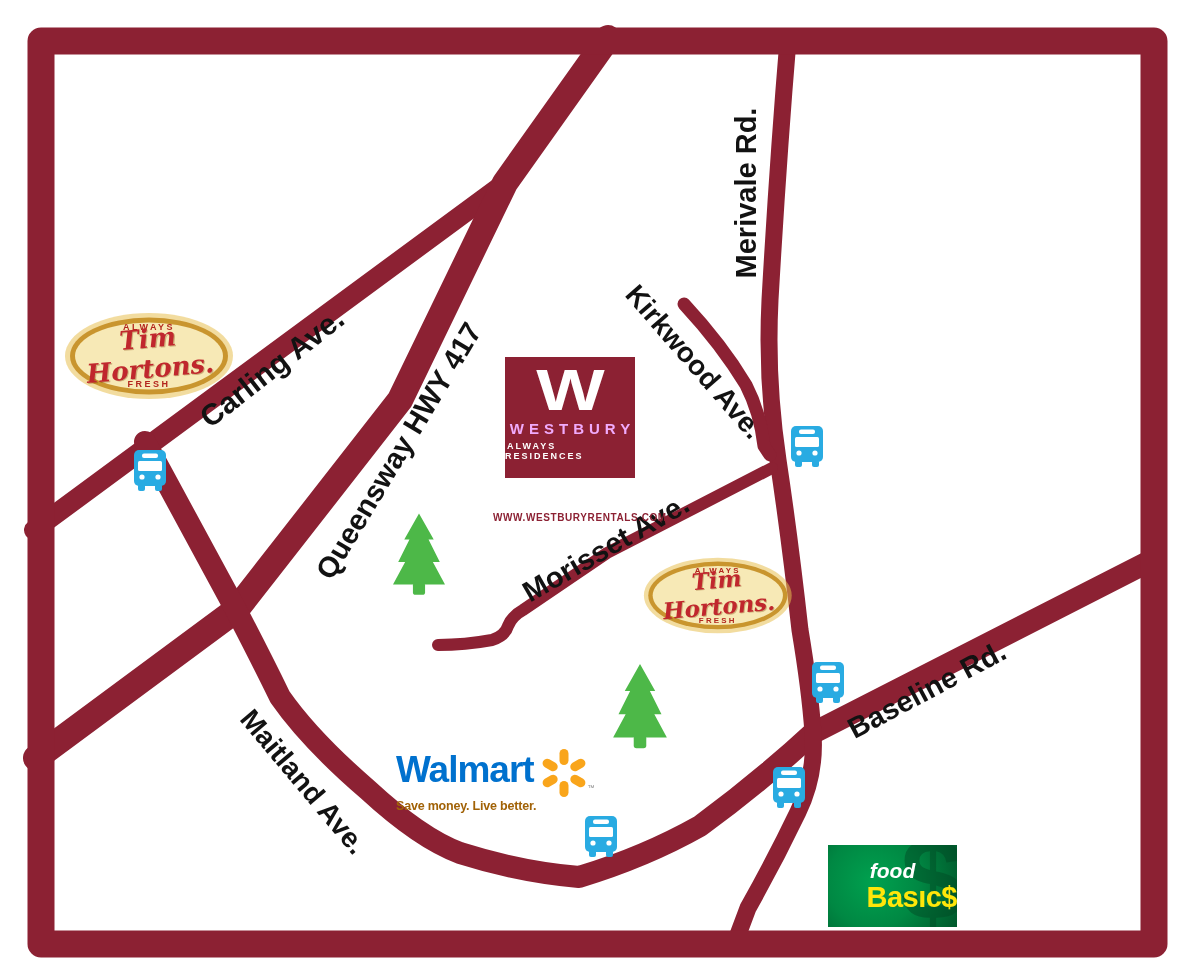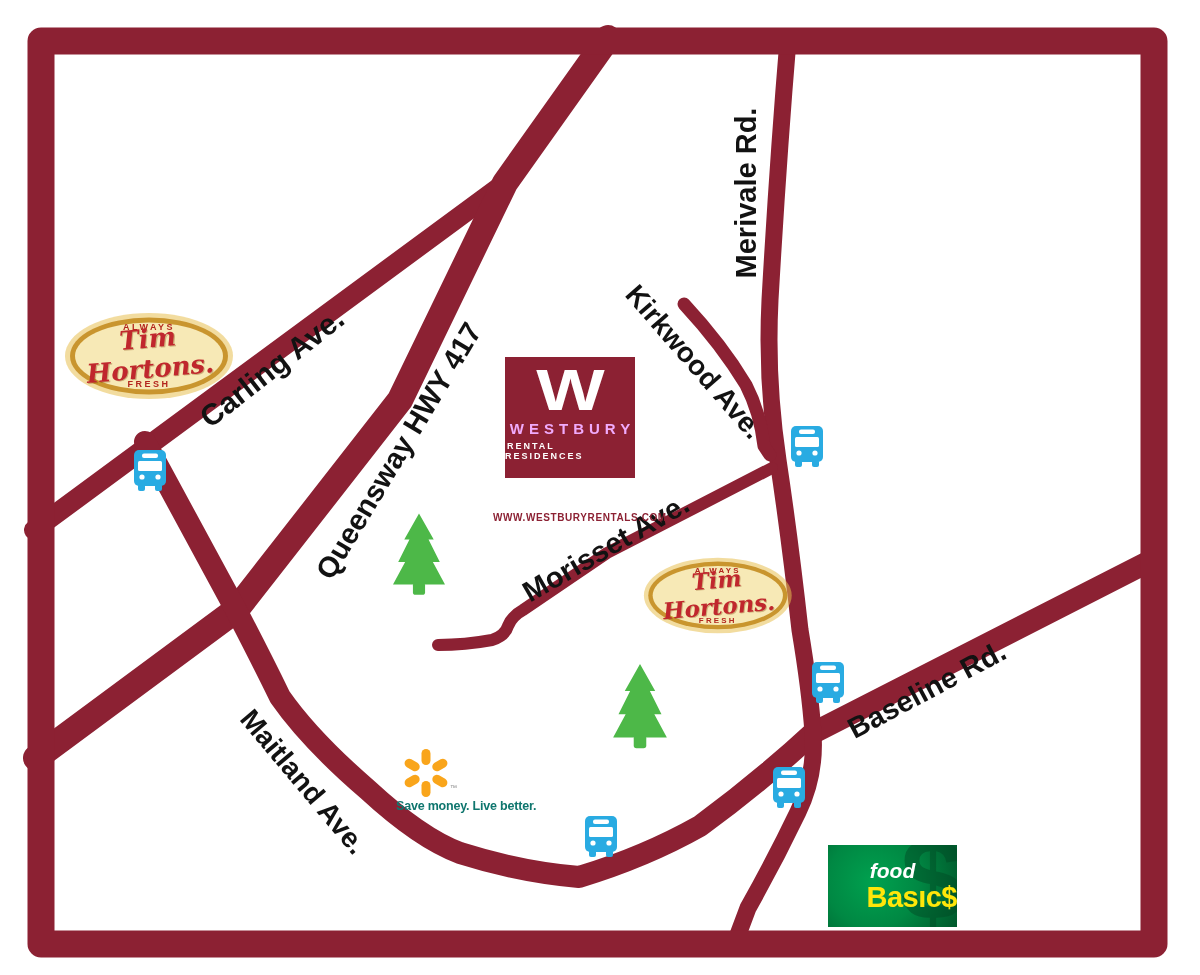--- a/index.html
+++ b/index.html
@@ -43,21 +43,21 @@
   .wb-sub{margin-top:4px;color:#fff;font-weight:700;font-size:9px;letter-spacing:2px;
           text-indent:2px;}
   .wb-url{position:absolute;left:493px;top:484px;width:160px;text-align:center;color:#8C2133;
           font-weight:700;font-size:10px;letter-spacing:0.6px;margin-top:28px;}
   
   .walmart{position:absolute;left:396px;top:750px;width:215px;height:70px;}
   .wm-row{display:flex;align-items:flex-start;}
   .wm-name{color:#0071CE;font-weight:700;font-size:37px;letter-spacing:-1px;line-height:40px;}
   .wm-spark{margin-left:4px;margin-top:-4px;}
   .wm-tm{font-size:7px;color:#888;margin-top:34px;margin-left:-2px;}
-  .wm-tag{color:#0f766e;font-weight:700;font-size:12.5px;letter-spacing:-0.2px;margin-top:1px;}
+  .wm-tag{color:#a16207;font-weight:700;font-size:12.5px;letter-spacing:-0.2px;margin-top:1px;}
   
   .fbasics{position:absolute;left:828px;top:845px;width:129px;height:82px;overflow:hidden;
      background:radial-gradient(circle at 35% 45%, #00A14F 0%, #008843 48%, #00572B 100%);}
   .fb-wm{position:absolute;right:-8px;top:-24px;font-size:116px;font-weight:700;
          color:rgba(0,70,35,0.45);line-height:1;}
   .fb-food{position:absolute;left:0;top:15px;width:100%;text-align:center;color:#fff;
            font-style:italic;font-weight:700;font-size:21px;line-height:21px;}
   .fb-basics{position:absolute;left:0;top:37px;width:100%;text-align:right;color:#FFE60A;
            font-weight:700;font-size:29px;line-height:30px;letter-spacing:-0.5px;}
 </style>
@@ -115,26 +115,27 @@
       <ellipse cx="85" cy="46" rx="74" ry="33.5" fill="#F7E9B6"></ellipse>
     </svg>
     <div class="th-txt th-always">ALWAYS</div>
     <div class="th-name">Tim Hortons.</div>
     <div class="th-txt th-fresh">FRESH</div>
   </div>
 
   <div class="westbury">
     <div class="wb-w">W</div>
     <div class="wb-name">WESTBURY</div>
-    <div class="wb-sub">RENTAL RESIDENCES</div>
+    <div class="wb-sub">ALWAYS RESIDENCES</div>
   </div>
   <div class="wb-url">WWW.WESTBURYRENTALS.COM</div>
 
   <div class="walmart">
     <div class="wm-row">
+      <span class="wm-name">Walmart</span>
       <svg class="wm-spark" width="52" height="52" viewBox="0 0 52 52">
         <g transform="translate(26,27)" fill="#F9A51B">
           <rect x="-4.5" y="-24" width="9" height="16" rx="4.5"></rect>
           <rect x="-4.5" y="-24" width="9" height="16" rx="4.5" transform="rotate(60)"></rect>
           <rect x="-4.5" y="-24" width="9" height="16" rx="4.5" transform="rotate(120)"></rect>
           <rect x="-4.5" y="-24" width="9" height="16" rx="4.5" transform="rotate(180)"></rect>
           <rect x="-4.5" y="-24" width="9" height="16" rx="4.5" transform="rotate(240)"></rect>
           <rect x="-4.5" y="-24" width="9" height="16" rx="4.5" transform="rotate(300)"></rect>
         </g>
       </svg>

